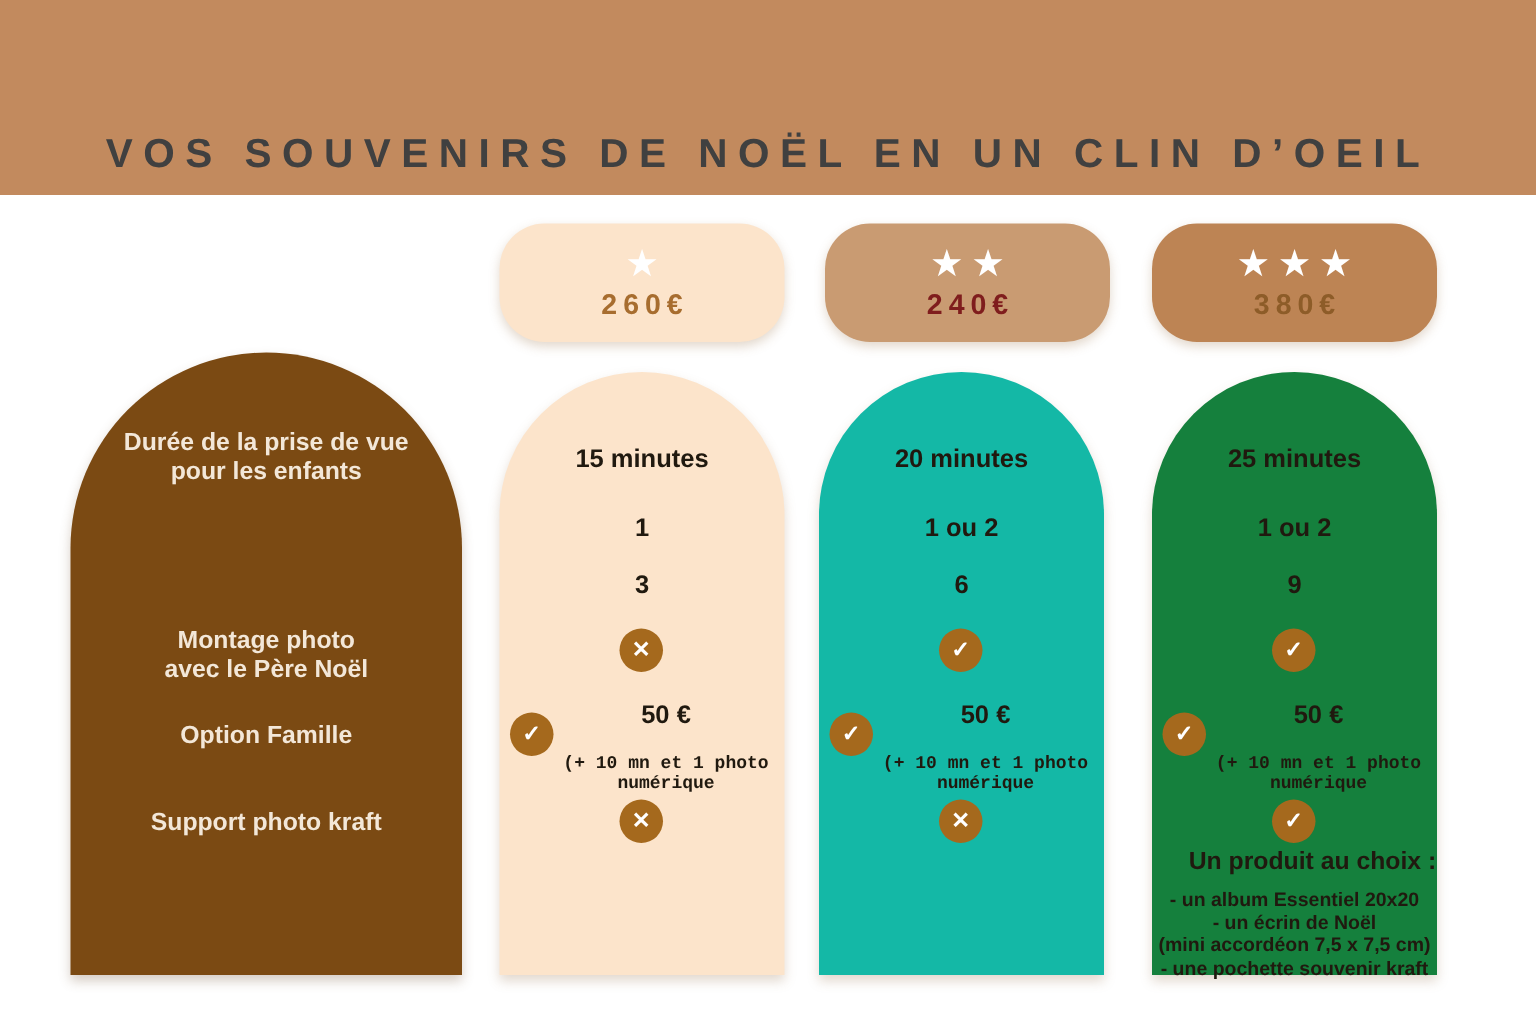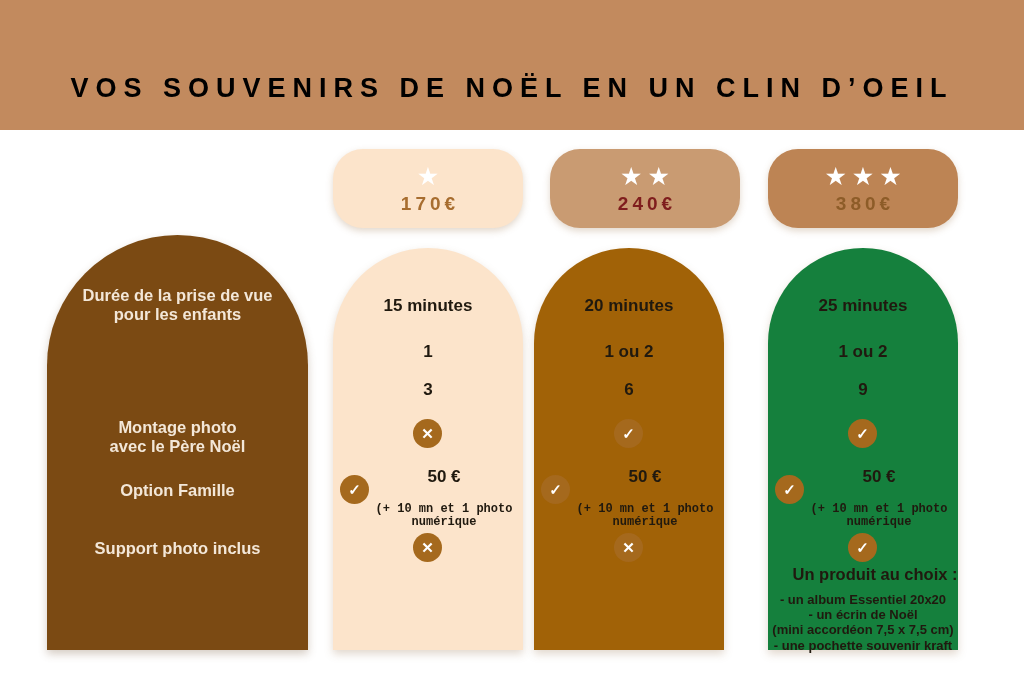--- a/index.html
+++ b/index.html
@@ -6,22 +6,22 @@
   .canvas{
     position:relative;width:1024px;height:682px;background:#ffffff;
     font-family:"Liberation Sans", sans-serif;overflow:hidden;
   }
   
   .header{
     position:absolute;top:0;left:0;width:1024px;height:130px;
     background:#c28a5e;display:flex;align-items:flex-end;justify-content:center;
   }
   .header .title{
-    color:#000000;font-size:27px;font-weight:bold;letter-spacing:7px;
-    padding-bottom:26px;white-space:nowrap;
+    color:#404040;font-size:27px;font-weight:bold;letter-spacing:7px;
+    padding-bottom:12px;white-space:nowrap;
   }
   
   .pill{
     position:absolute;top:149px;width:190px;height:79px;border-radius:30px;
     display:flex;flex-direction:column;align-items:center;justify-content:center;
     box-shadow:0 3px 7px rgba(150,110,70,.28);
   }
   .pill .stars{color:#ffffff;font-size:25px;letter-spacing:5px;text-indent:5px;line-height:1;}
   .pill .price{font-weight:bold;font-size:19px;letter-spacing:4px;text-indent:4px;margin-top:5px;line-height:1;}
   .pill1{left:333px;background:#fce4cb;}
@@ -45,21 +45,21 @@
   .l-photos{top:146px;}
   .l-montage{top:183px;}
   .l-famille{top:246px;}
   .l-support{top:304px;}
   
   .arch{
     position:absolute;top:248px;width:190px;height:402px;border-radius:95px 95px 0 0;
     box-shadow:0 4px 8px rgba(150,115,80,.28);
   }
   .arch1{left:333px;background:#fce4cb;}
-  .arch2{left:534px;background:#a16207;}
+  .arch2{left:546px;background:#14b8a6;}
   .arch3{left:768px;background:#15803d;}
   .val{
     position:absolute;left:0;width:100%;text-align:center;
     color:#20190f;font-weight:600;font-size:17px;line-height:20px;
   }
   .v-duration{top:48px;}
   .v-decors{top:94px;}
   .v-photos{top:132px;}
   
   .badge{
@@ -89,38 +89,38 @@
 <body>
 
 <div class="canvas">
 
   <div class="header">
     <div class="title">VOS SOUVENIRS DE NOËL EN UN CLIN D’OEIL</div>
   </div>
 
   <div class="pill pill1">
     <div class="stars">★</div>
-    <div class="price">170€</div>
+    <div class="price">260€</div>
   </div>
   <div class="pill pill2">
     <div class="stars">★★</div>
     <div class="price">240€</div>
   </div>
   <div class="pill pill3">
     <div class="stars">★★★</div>
     <div class="price">380€</div>
   </div>
 
   <div class="label-arch">
     <div class="rowlabel l-duration">Durée de la prise de vue
 pour les enfants</div>
     <div class="rowlabel l-montage">Montage photo
 avec le Père Noël</div>
     <div class="rowlabel l-famille">Option Famille</div>
-    <div class="rowlabel l-support">Support photo inclus</div>
+    <div class="rowlabel l-support">Support photo kraft</div>
   </div>
 
   <div class="arch arch1">
     <div class="val v-duration">15 minutes</div>
     <div class="val v-decors">1</div>
     <div class="val v-photos">3</div>
     <div class="badge b-montage">✕</div>
     <div class="badge b-famille">✓</div>
     <div class="famille-text">
       <div class="famille-price">50 €</div>

